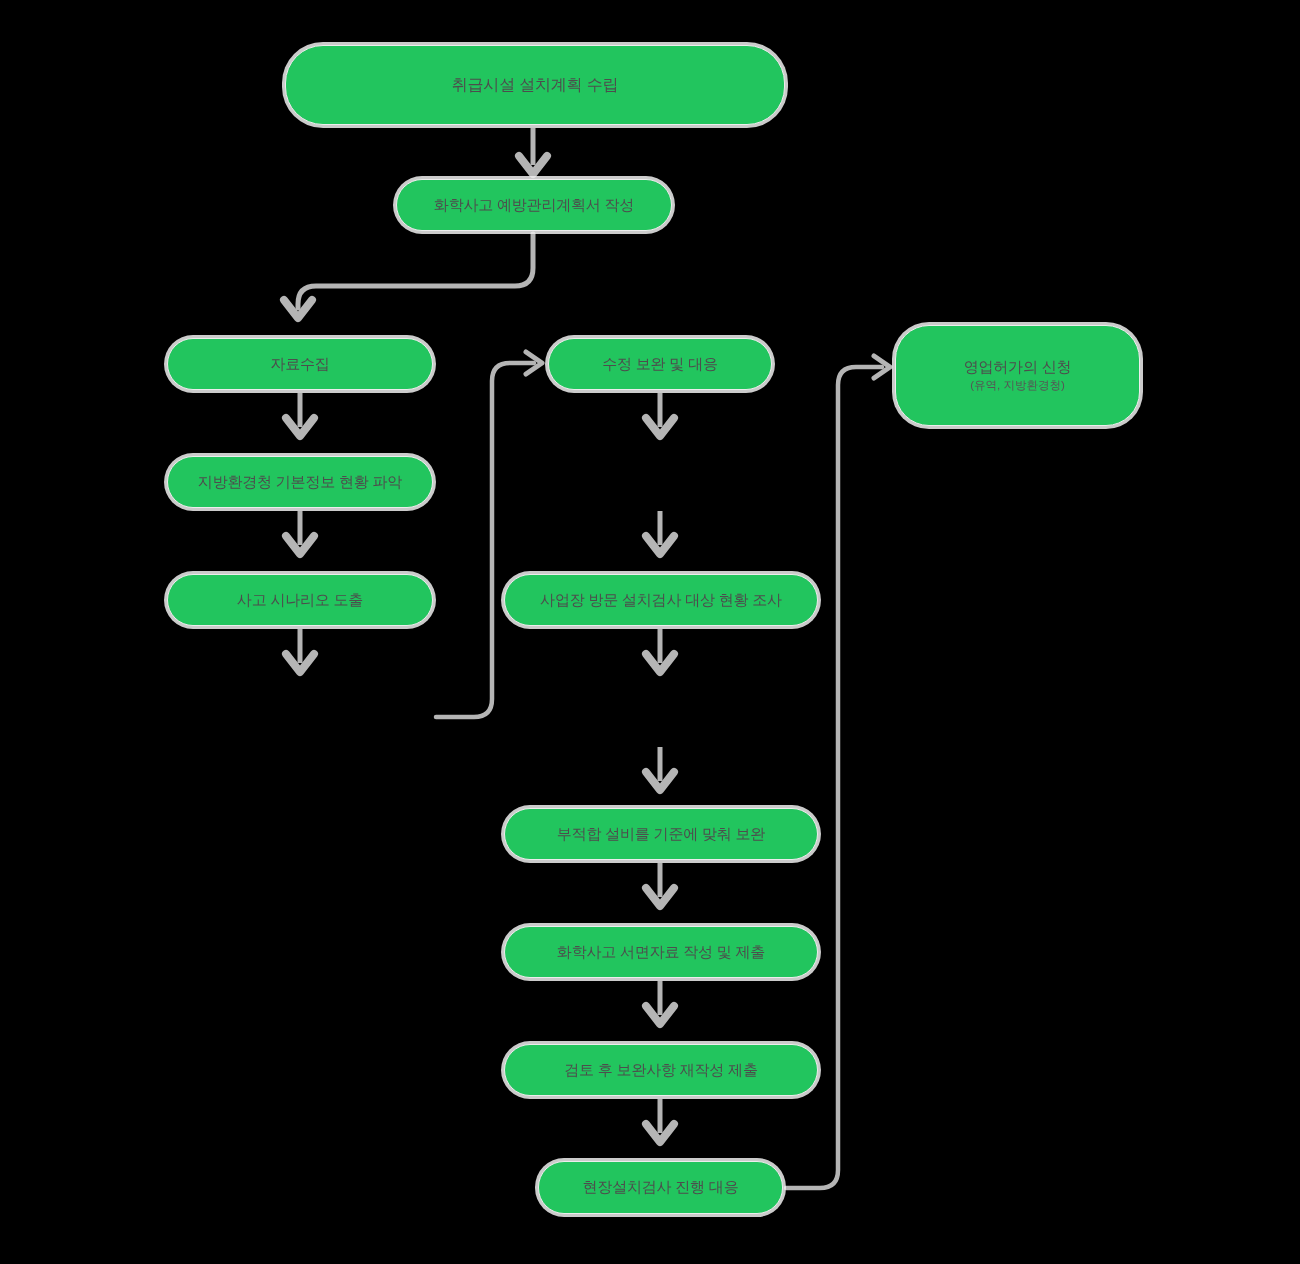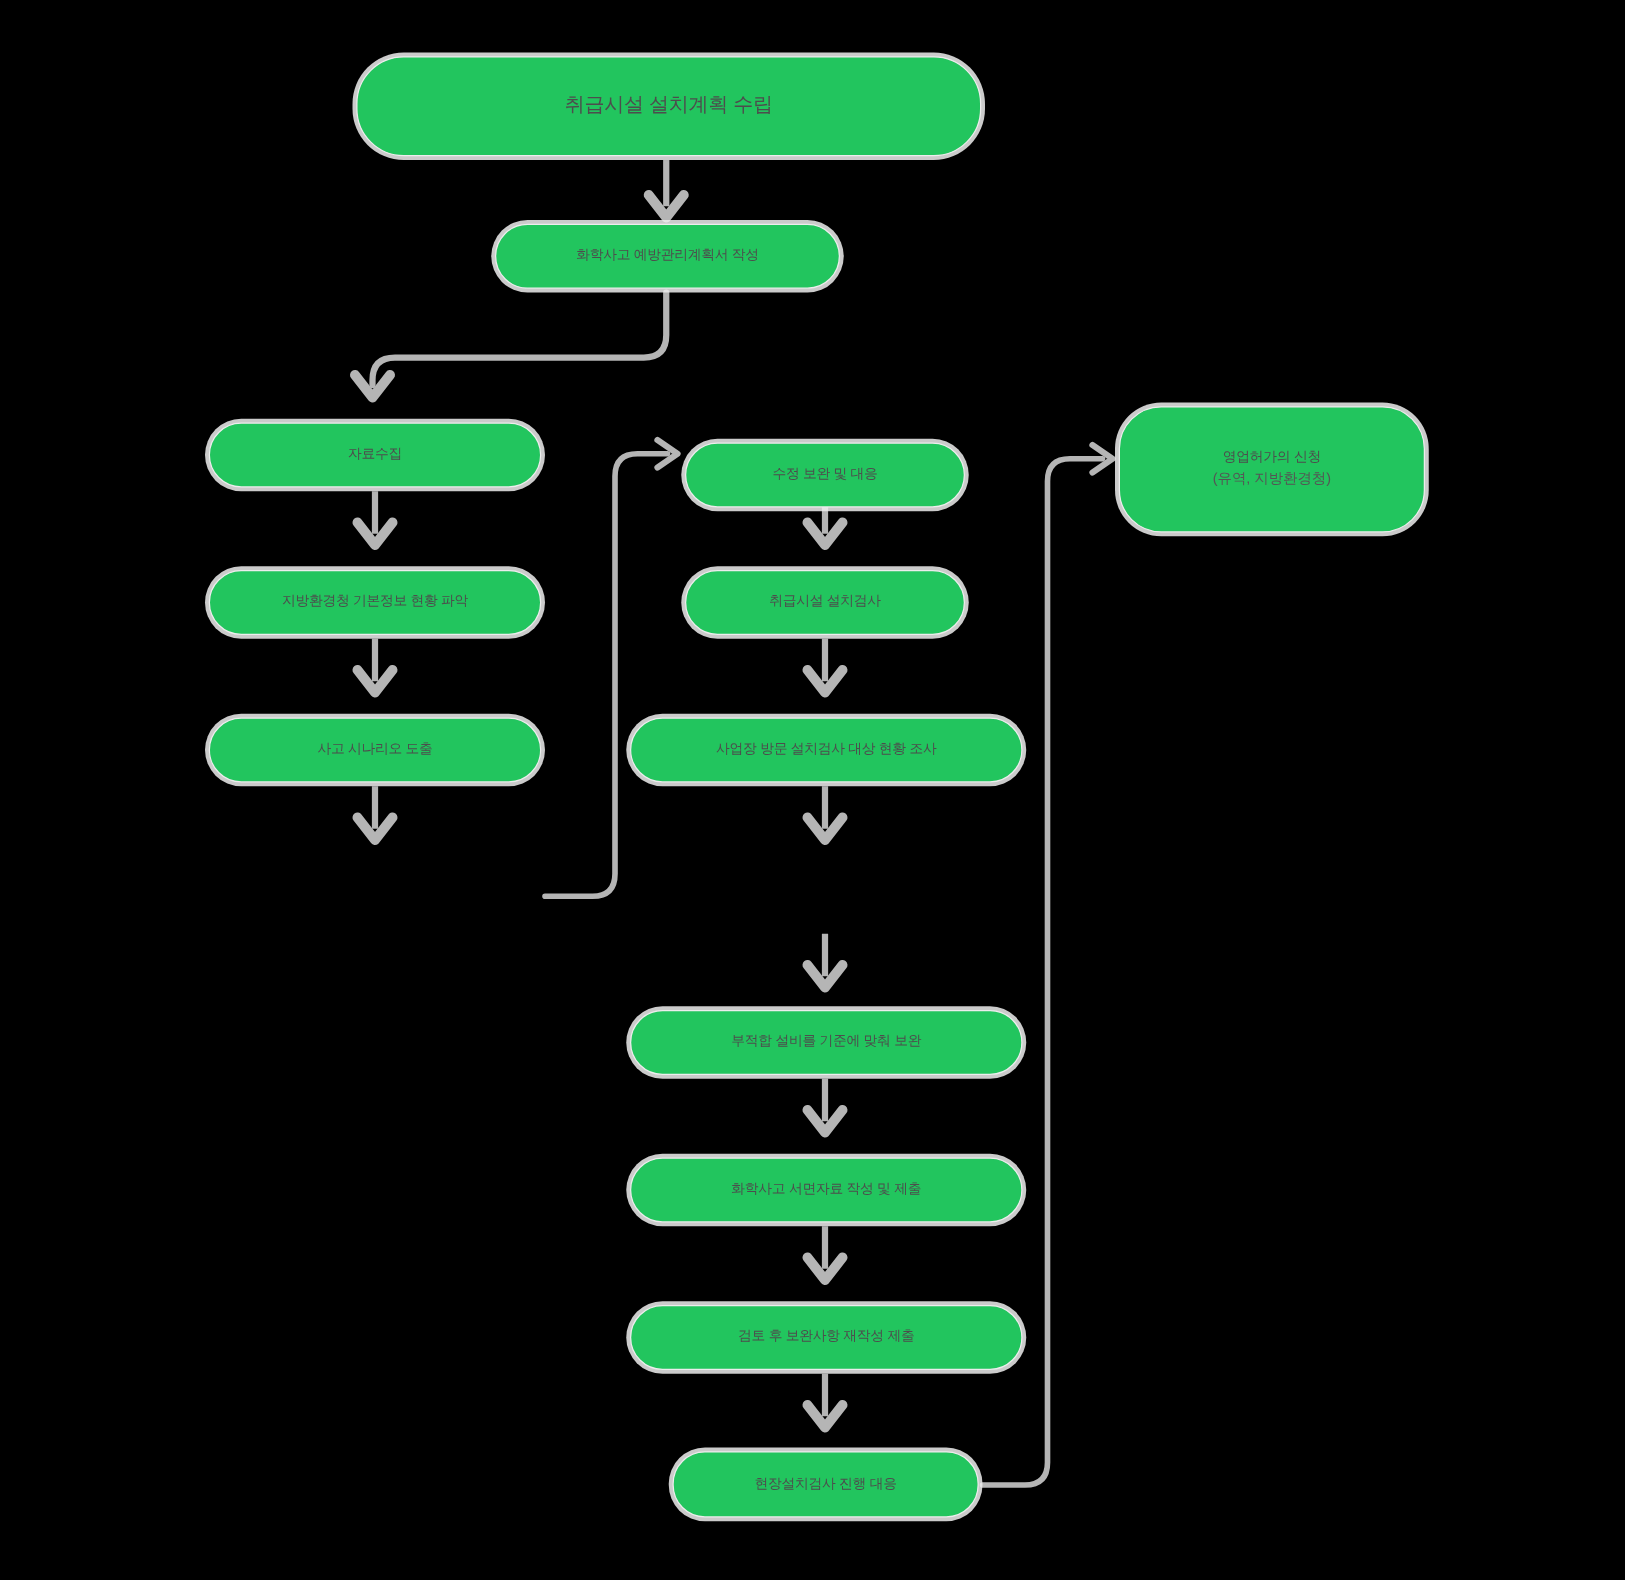--- a/index.html
+++ b/index.html
@@ -32,21 +32,21 @@
     box-shadow: 0 0 0 3px rgba(238,238,238,0.85), 0 2px 4px rgba(0,0,0,0.05);
     display: flex;
     flex-direction: column;
     align-items: center;
     justify-content: center;
     text-align: center;
     color: #4d4d4d;
     z-index: 2;
   }
   .node .title {
-    font-size: 11px;
+    font-size: 15px;
     line-height: 1.25;
     letter-spacing: -0.2px;
     color: #4d4d4d;
     white-space: nowrap;
   }
   .node .subtitle {
     font-size: 11.5px;
     line-height: 1.3;
     color: #555555;
     margin-top: 2px;
@@ -139,27 +139,24 @@
 
   <div class="node" style="left:167px; top:456px; width:266px; height:52px; border-radius:26px;">
     <span class="title">지방환경청 기본정보 현황 파악</span>
   </div>
 
   <div class="node" style="left:167px; top:574px; width:266px; height:52px; border-radius:26px;">
     <span class="title">사고 시나리오 도출</span>
   </div>
 
 
-  <div class="node" style="left:548px; top:338px; width:224px; height:52px; border-radius:26px;margin-top:16px;">
+  <div class="node" style="left:548px; top:338px; width:224px; height:52px; border-radius:26px;">
     <span class="title">수정 보완 및 대응</span>
   </div>
 
-  <div class="node" style="left:548px; top:456px; width:224px; height:52px; border-radius:26px;">
-    <span class="title">취급시설 설치검사</span>
-  </div>
 
   <div class="node" style="left:504px; top:574px; width:314px; height:52px; border-radius:26px;">
     <span class="title">사업장 방문 설치검사 대상 현황 조사</span>
   </div>
 
 
   <div class="node" style="left:504px; top:808px; width:314px; height:52px; border-radius:26px;">
     <span class="title">부적합 설비를 기준에 맞춰 보완</span>
   </div>
 

